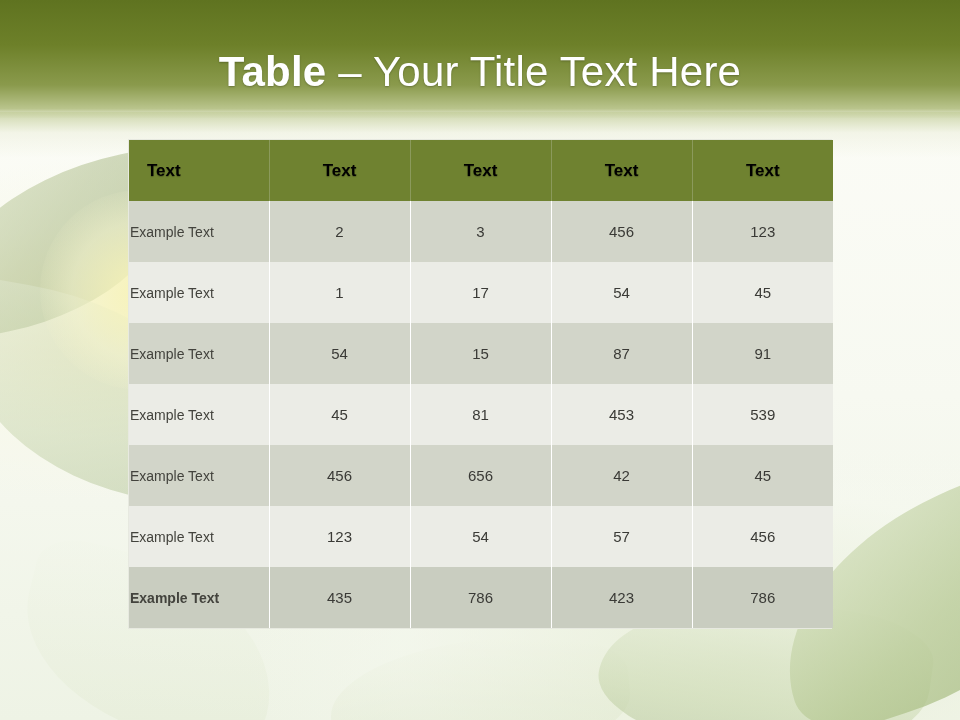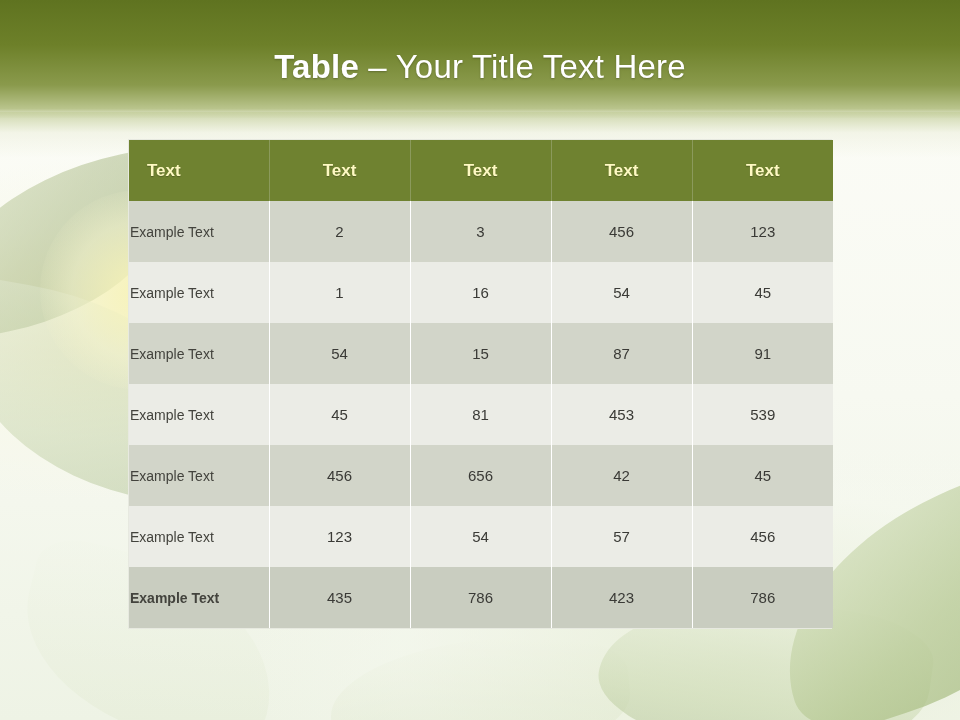--- a/index.html
+++ b/index.html
@@ -110,21 +110,21 @@
     background: radial-gradient(circle, rgba(247,243,183,0.95) 0%, rgba(246,245,206,0.5) 48%, rgba(250,251,238,0) 75%);
   }
 
   
   .title {
     position: absolute;
     left: 0; top: 48px;
     width: 960px;
     text-align: center;
     color: #ffffff;
-    font-size: 33px;
+    font-size: 42px;
     letter-spacing: 0.2px;
     text-shadow: 0 1px 2px rgba(0,0,0,0.25);
     white-space: nowrap;
   }
   .title .bold {
     font-weight: bold;
   }
   .title .light {
     font-weight: normal;
   }
@@ -138,21 +138,21 @@
     border: 1px solid #e7e9e0;
     box-sizing: border-box;
   }
   table.data {
     border-collapse: collapse;
     width: 100%;
     table-layout: fixed;
   }
   table.data th {
     background: #6f8230;
-    color: #fef9c3;
+    color: #000000;
     font-size: 17px;
     font-weight: bold;
     height: 59px;
     text-align: center;
     border-right: 1px solid #8b9a5c;
     text-shadow: 0 1px 1px rgba(0,0,0,0.25);
   }
   table.data th:last-child { border-right: none; }
   table.data th.first {
     text-align: left;
@@ -231,21 +231,21 @@
         <tr class="odd">
           <td class="first">Example Text</td>
           <td>2</td>
           <td>3</td>
           <td>456</td>
           <td>123</td>
         </tr>
         <tr class="even">
           <td class="first">Example Text</td>
           <td>1</td>
-          <td>16</td>
+          <td>17</td>
           <td>54</td>
           <td>45</td>
         </tr>
         <tr class="odd">
           <td class="first">Example Text</td>
           <td>54</td>
           <td>15</td>
           <td>87</td>
           <td>91</td>
         </tr>

